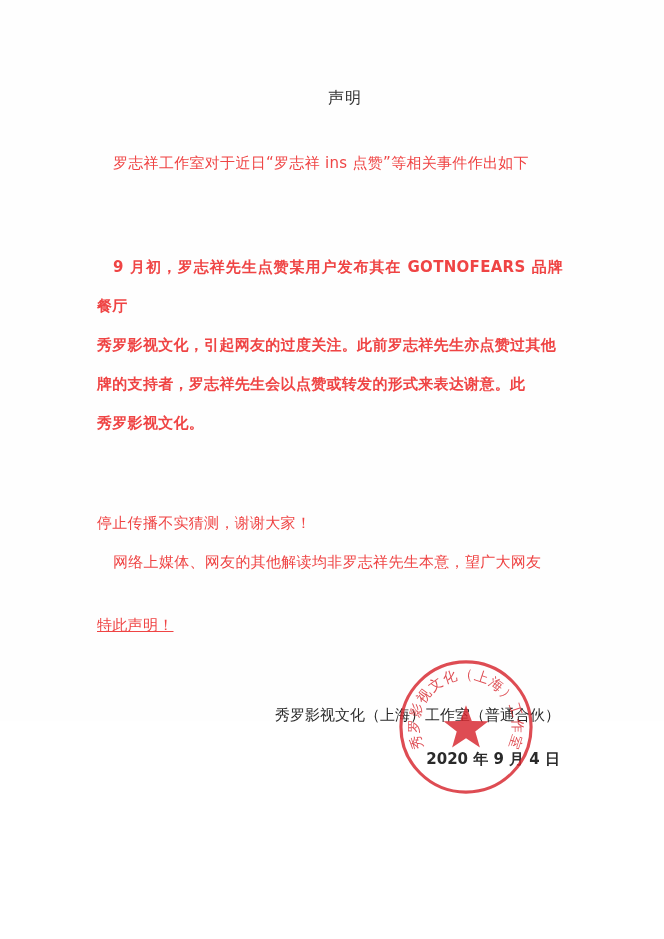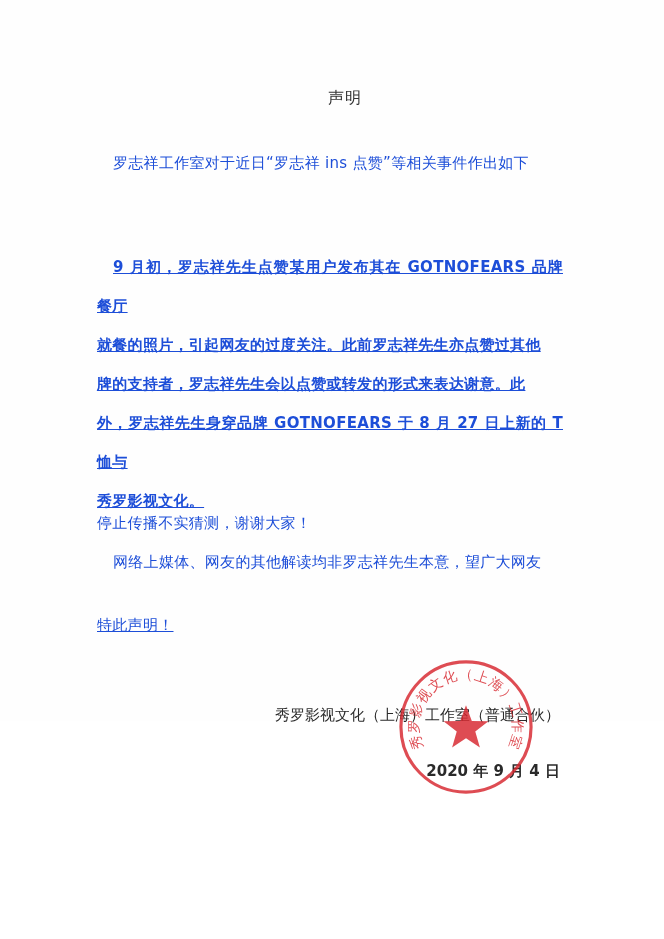--- a/index.html
+++ b/index.html
@@ -30,50 +30,50 @@
       letter-spacing: 1px;
       color: #333;
       padding-left: 26px;
       box-sizing: border-box;
     }
     .body-text {
       position: absolute;
       left: 97px;
       width: 466px;
       font-size: 15px;
-      color: #1d4ed8;
+      color: #ef4444;
     }
     .para {
       margin: 0;
       text-indent: 16px;
       line-height: 39px;
       text-align: justify;
       text-align-last: left;
       letter-spacing: 0.3px;
     }
-    .para.bold { font-weight: bold; text-decoration: underline; }
+    .para.bold { font-weight: bold; }
     .para .line { display: block; }
     .para .line.cont { text-indent: 0; }
     #p1 { top: 144px; }
     #p2 { top: 248px; }
     #p3 { top: 504px; }
     #p4 { top: 606px; }
     #p4 .para { text-indent: 0; text-decoration: underline; }
 
     .signature {
       position: absolute;
       right: 104px;
       top: 706px;
       font-size: 15px;
       color: #2a2a2a;
       text-align: right;
     }
     .sig-org { position: absolute; right: 0; top: 0; white-space: nowrap; }
     .sig-date {
-      position: absolute; right: 0; top: 56px; white-space: nowrap;
+      position: absolute; right: 0; top: 44px; white-space: nowrap;
       font-weight: bold;
     }
     .stamp {
       position: absolute;
       left: 397px;
       top: 658px;
       width: 138px;
       height: 138px;
       opacity: 0.82;
     }
@@ -88,23 +88,22 @@
 
   <div class="body-text" id="p1">
     <p class="para">
       <span class="line">罗志祥工作室对于近日“罗志祥 ins 点赞”等相关事件作出如下</span>
     </p>
   </div>
 
   <div class="body-text" id="p2">
     <p class="para bold">
       <span class="line">9 月初，罗志祥先生点赞某用户发布其在 GOTNOFEARS 品牌餐厅</span>
-      <span class="line cont">就餐的照片，引起网友的过度关注。此前罗志祥先生亦点赞过其他</span>
+      <span class="line cont">秀罗影视文化，引起网友的过度关注。此前罗志祥先生亦点赞过其他</span>
       <span class="line cont">牌的支持者，罗志祥先生会以点赞或转发的形式来表达谢意。此</span>
-      <span class="line cont">外，罗志祥先生身穿品牌 GOTNOFEARS 于 8 月 27 日上新的 T 恤与</span>
       <span class="line cont">秀罗影视文化。</span>
     </p>
   </div>
 
   <div class="body-text" id="p3">
     <p class="para">
       <span class="line cont">停止传播不实猜测，谢谢大家！</span>
       <span class="line">网络上媒体、网友的其他解读均非罗志祥先生本意，望广大网友</span>
     </p>
   </div>

